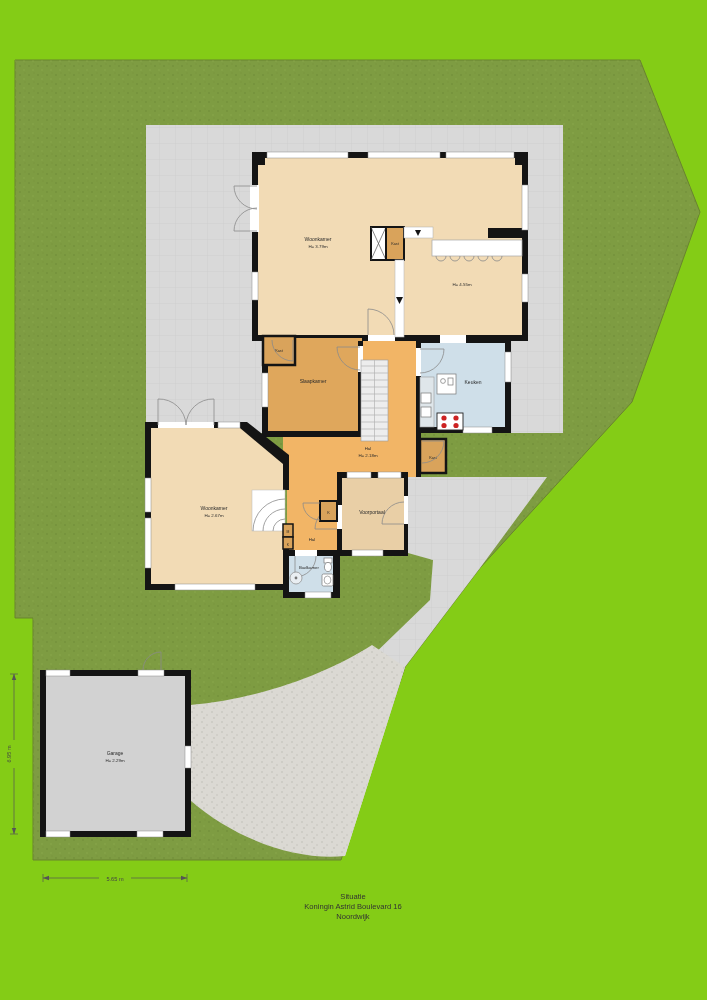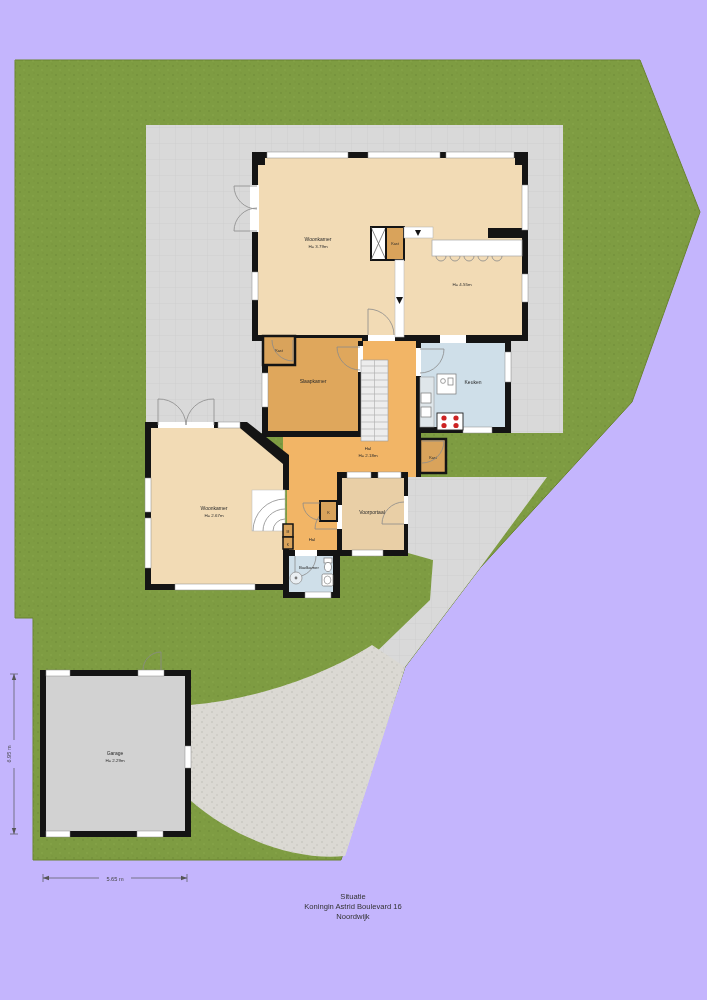--- a/index.html
+++ b/index.html
@@ -1,16 +1,16 @@
 <!DOCTYPE html>
 <html><head>
 <meta charset="utf-8">
 <style>
   html,body{margin:0;padding:0;background:#ffffff;}
-  .page{width:707px;height:1000px;position:relative;background:#c4b5fd;overflow:hidden;}
+  .page{width:707px;height:1000px;position:relative;background:#84cc16;overflow:hidden;}
   svg{display:block;}
   text{font-family:"Liberation Sans","DejaVu Sans",sans-serif;fill:#2b2b2b;}
   .room-label{font-size:5px;}
   .room-sub{font-size:4.4px;}
   .tiny-label{font-size:3.8px;}
   .micro-label{font-size:3.4px;}
   .dim-label{font-size:5.6px;fill:#444;}
   .caption{font-size:7.6px;fill:#333;}
   .wall{fill:#141414;}
   .win{fill:#ffffff;stroke:#8a8a8a;stroke-width:0.5;}

